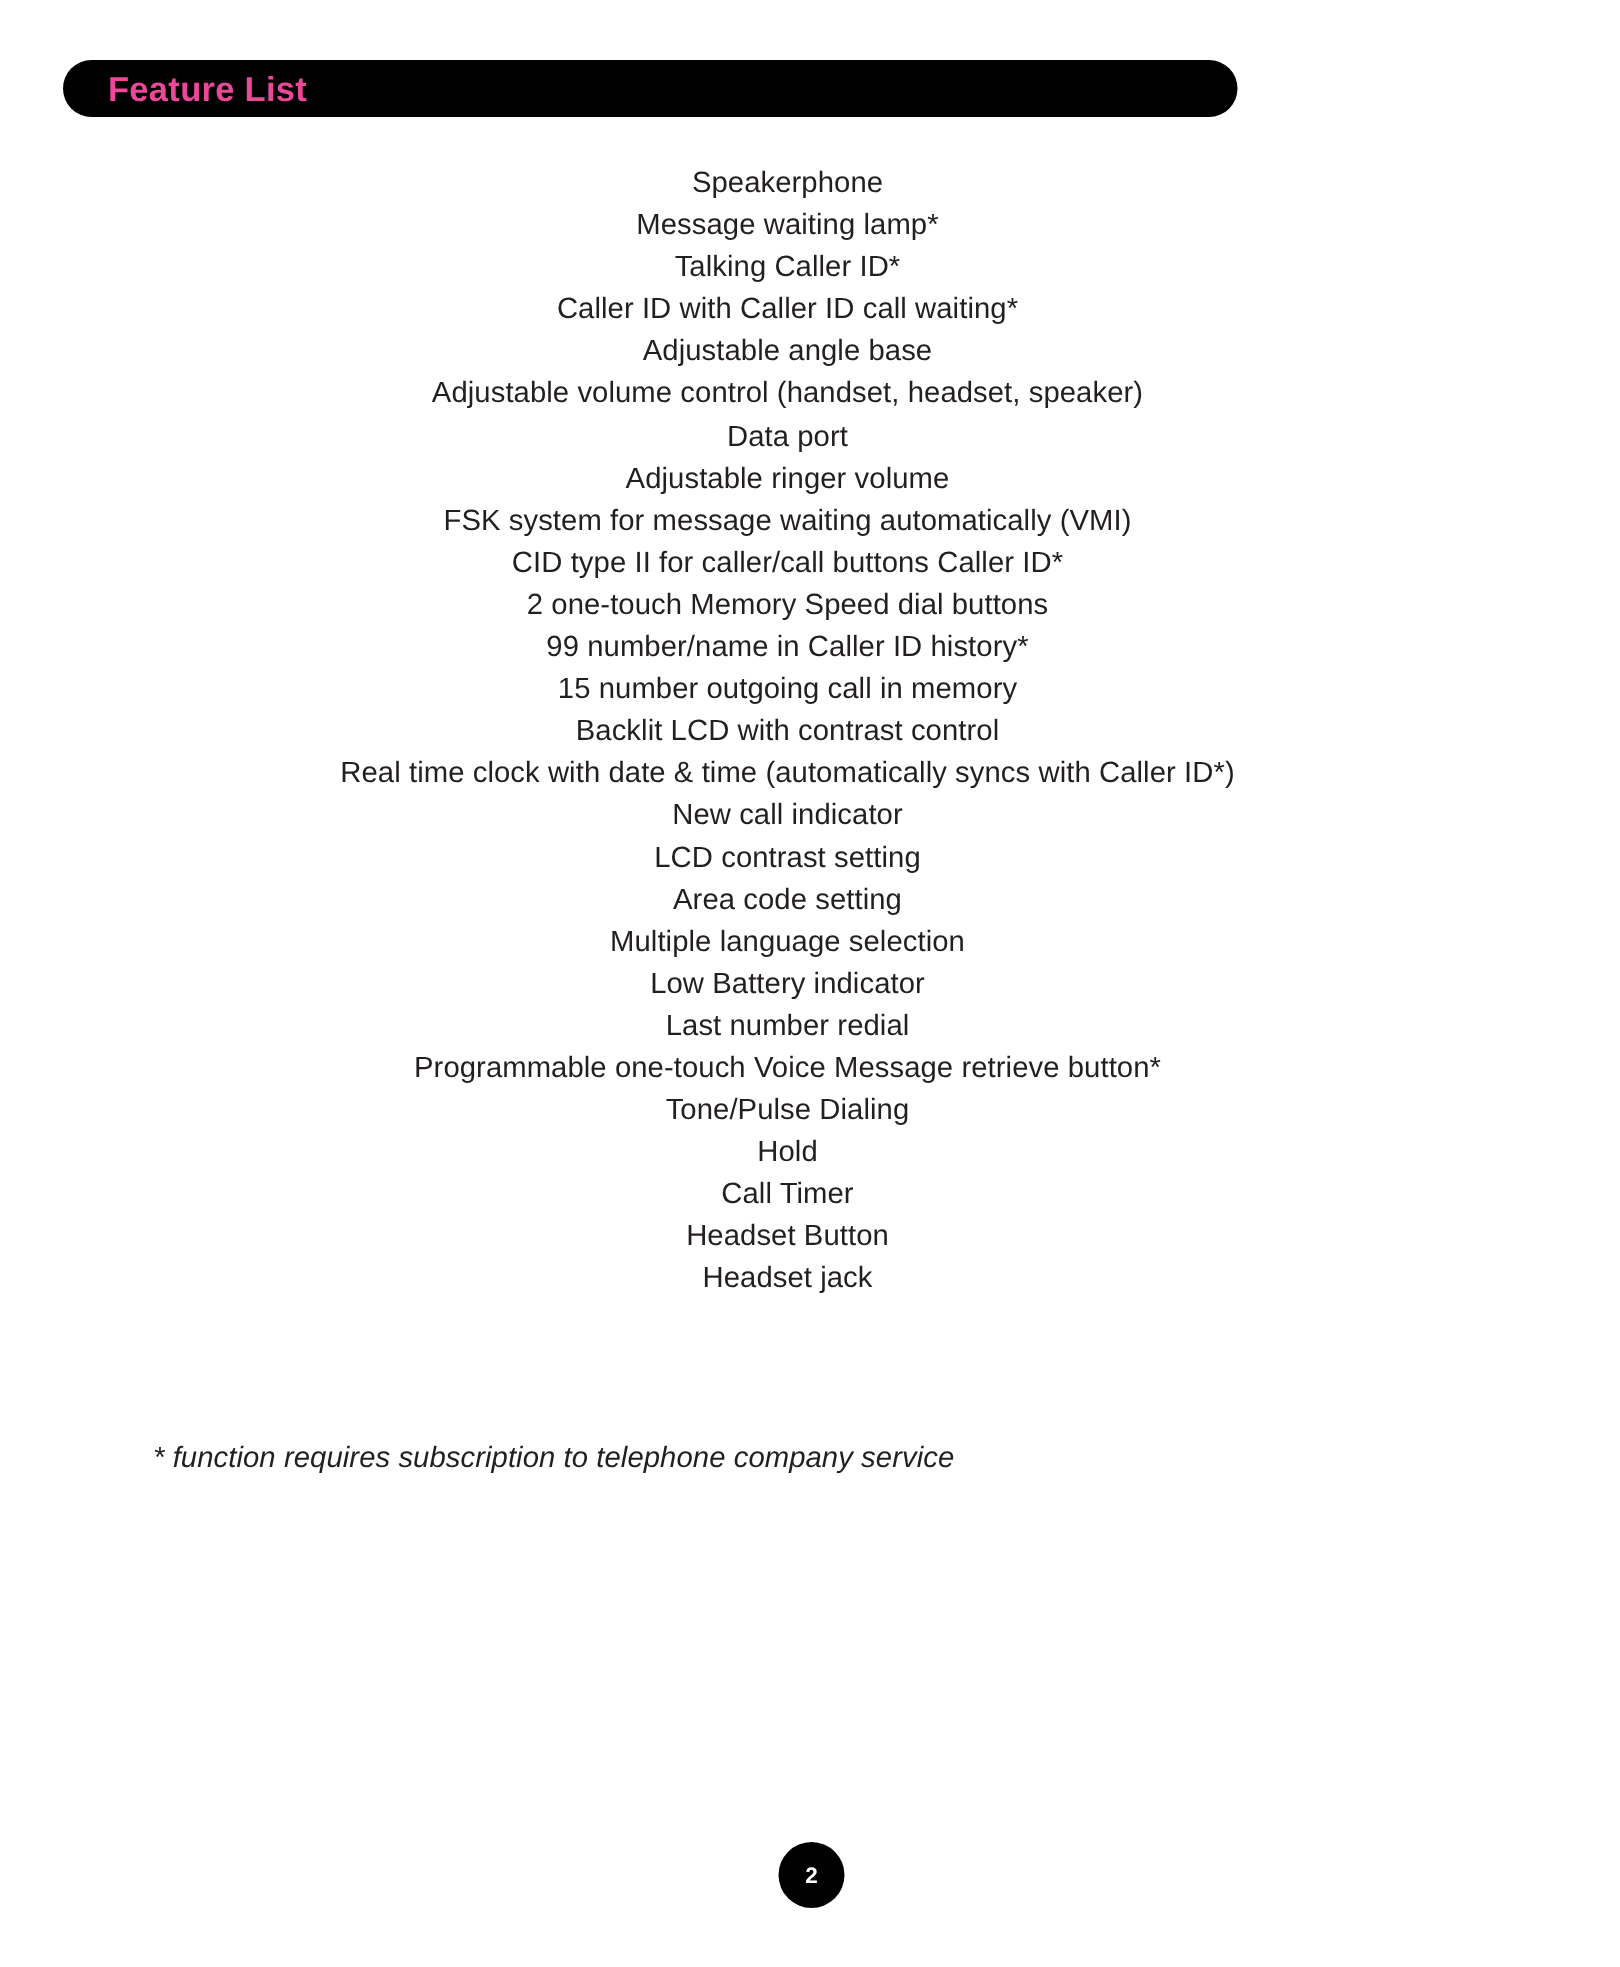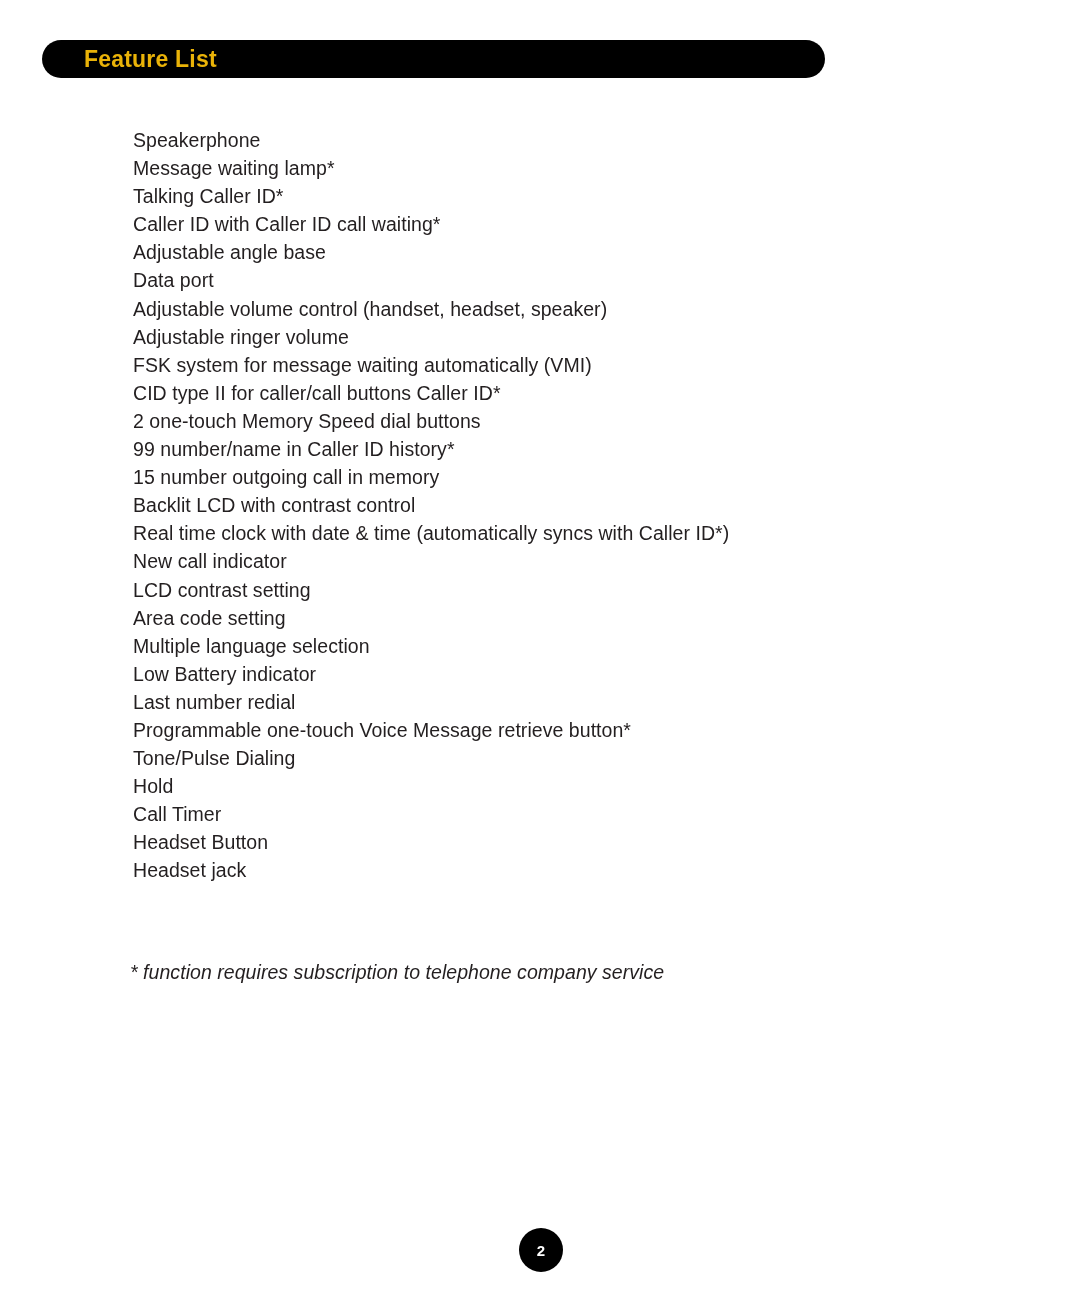--- a/index.html
+++ b/index.html
@@ -28,50 +28,51 @@
     left: 42px;
     top: 40px;
     width: 783px;
     height: 38px;
     background: #000000;
     border-radius: 19px;
     display: flex;
     align-items: center;
   }
   .header-title {
-    color: #eab308;
+    color: #ec4899;
     font-size: 23px;
     font-weight: bold;
     letter-spacing: 0.2px;
-    padding-left: 42px;
+    padding-left: 30px;
     line-height: 1;
   }
 
   
   .feature-list {
     position: absolute;
     left: 115px;
     top: 108px;
     width: 820px;
-    margin: 18px;
+    margin: 0;
     padding: 0;
     list-style: none;
+    text-align: center;
   }
   .feature-item {
     font-size: 19.5px;
     line-height: 28.1px;
     color: #231f20;
     white-space: nowrap;
     letter-spacing: 0.05px;
   }
 
   
   .footnote {
     position: absolute;
-    left: 130px;
+    left: 102px;
     top: 958px;
     font-size: 19.5px;
     line-height: 28px;
     font-style: italic;
     color: #231f20;
     white-space: nowrap;
     letter-spacing: 0.05px;
   }
 
   
@@ -102,22 +103,22 @@
   <div class="header-bar">
     <div class="header-title">Feature List</div>
   </div>
 
   <ul class="feature-list">
     <li class="feature-item">Speakerphone</li>
     <li class="feature-item">Message waiting lamp*</li>
     <li class="feature-item">Talking Caller ID*</li>
     <li class="feature-item">Caller ID with Caller ID call waiting*</li>
     <li class="feature-item">Adjustable angle base</li>
+    <li class="feature-item">Adjustable volume control (handset, headset, speaker)</li>
     <li class="feature-item">Data port</li>
-    <li class="feature-item">Adjustable volume control (handset, headset, speaker)</li>
     <li class="feature-item">Adjustable ringer volume</li>
     <li class="feature-item">FSK system for message waiting automatically (VMI)</li>
     <li class="feature-item">CID type II for caller/call buttons Caller ID*</li>
     <li class="feature-item">2 one-touch Memory Speed dial buttons</li>
     <li class="feature-item">99 number/name in Caller ID history*</li>
     <li class="feature-item">15 number outgoing call in memory</li>
     <li class="feature-item">Backlit LCD with contrast control</li>
     <li class="feature-item">Real time clock with date &amp; time (automatically syncs with Caller ID*)</li>
     <li class="feature-item">New call indicator</li>
     <li class="feature-item">LCD contrast setting</li>

